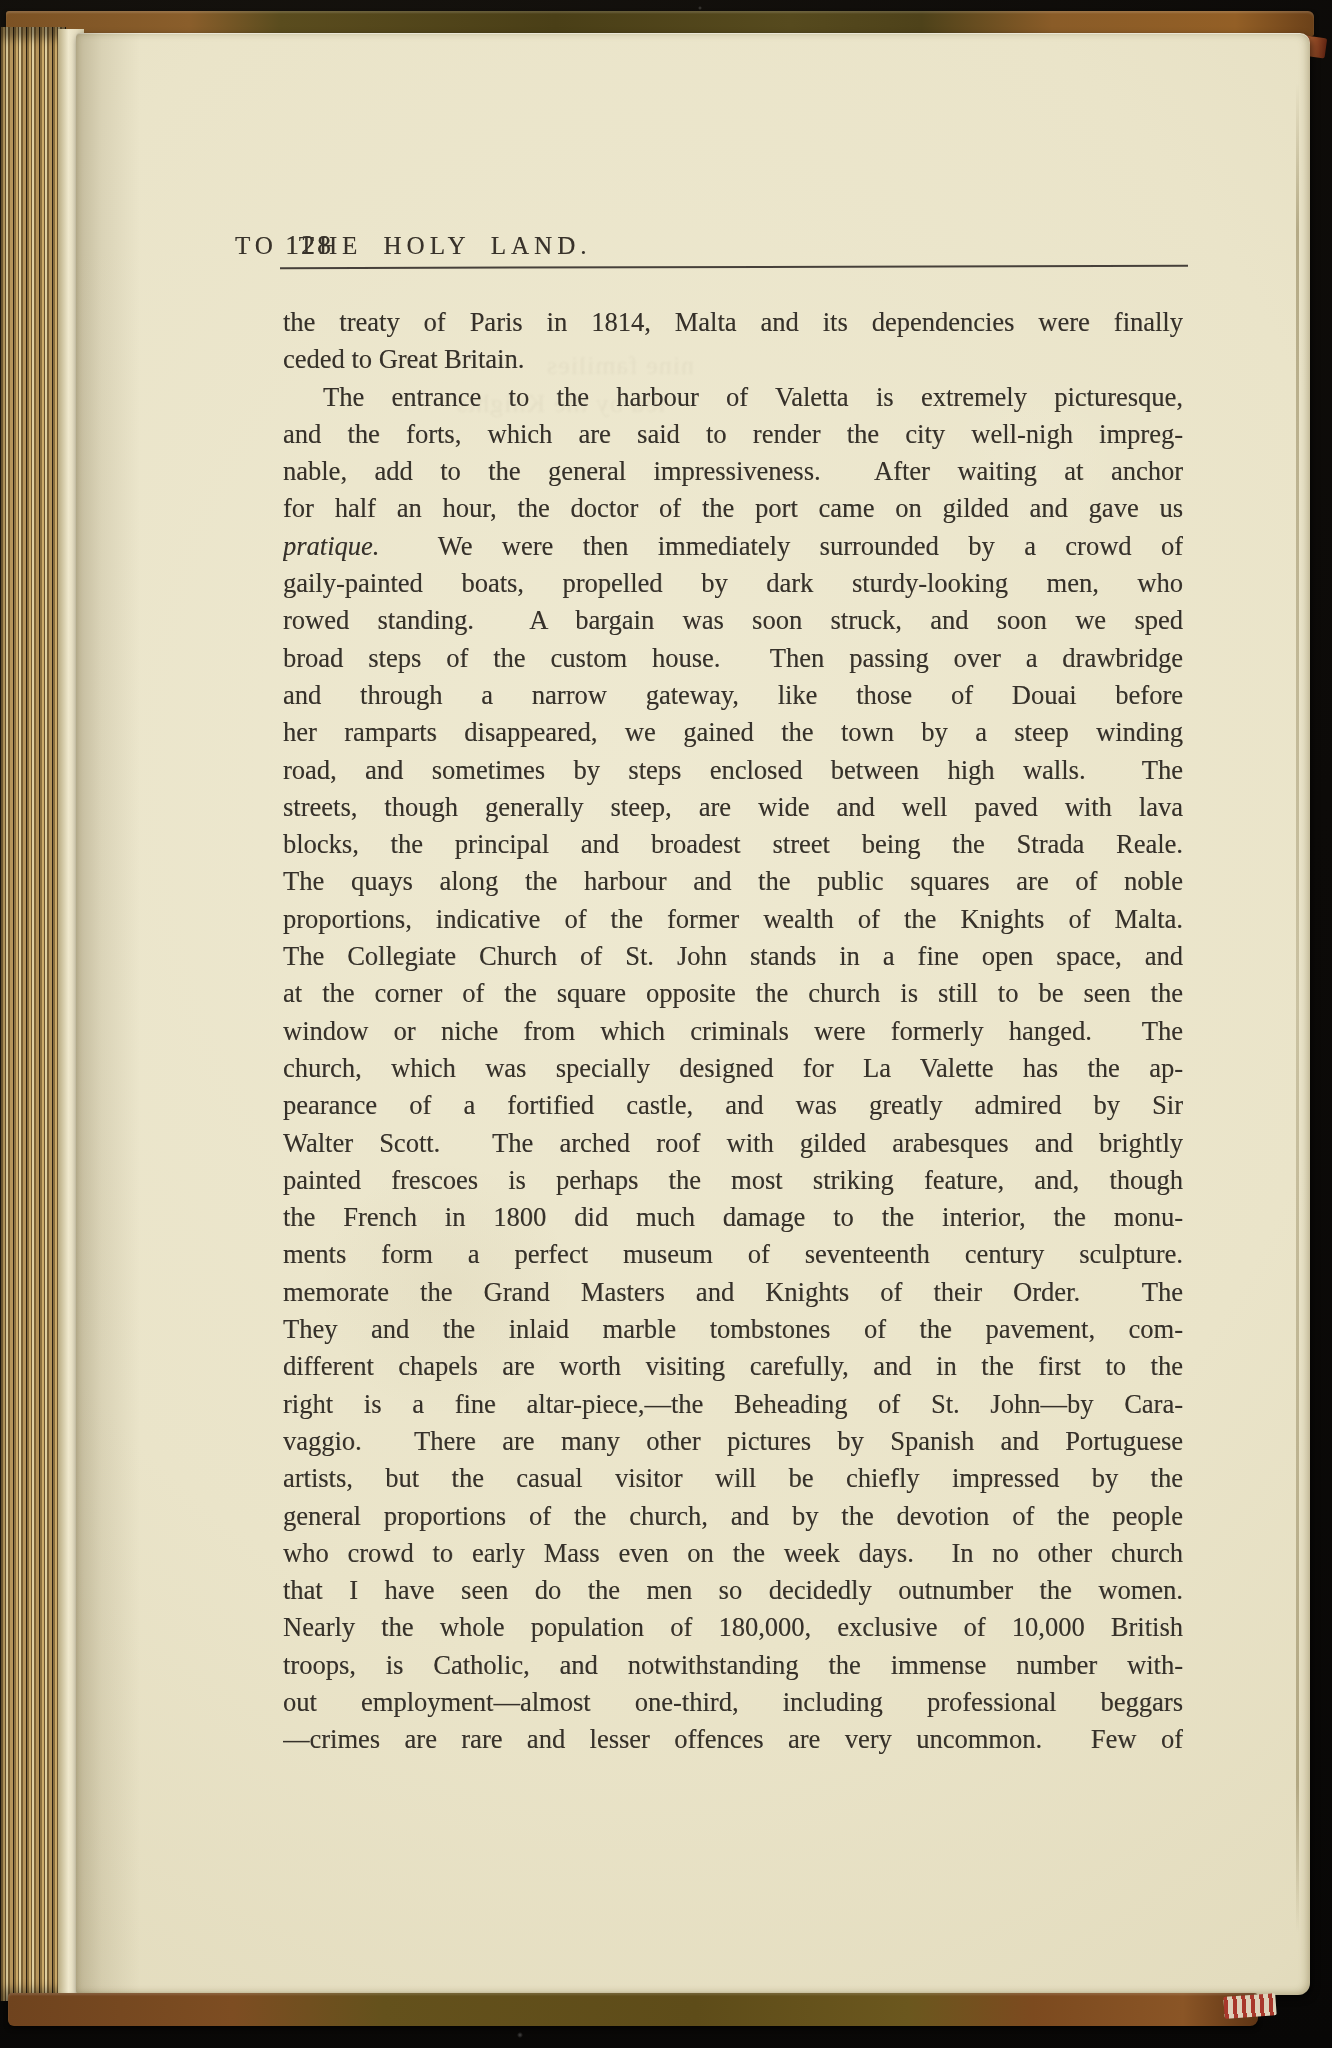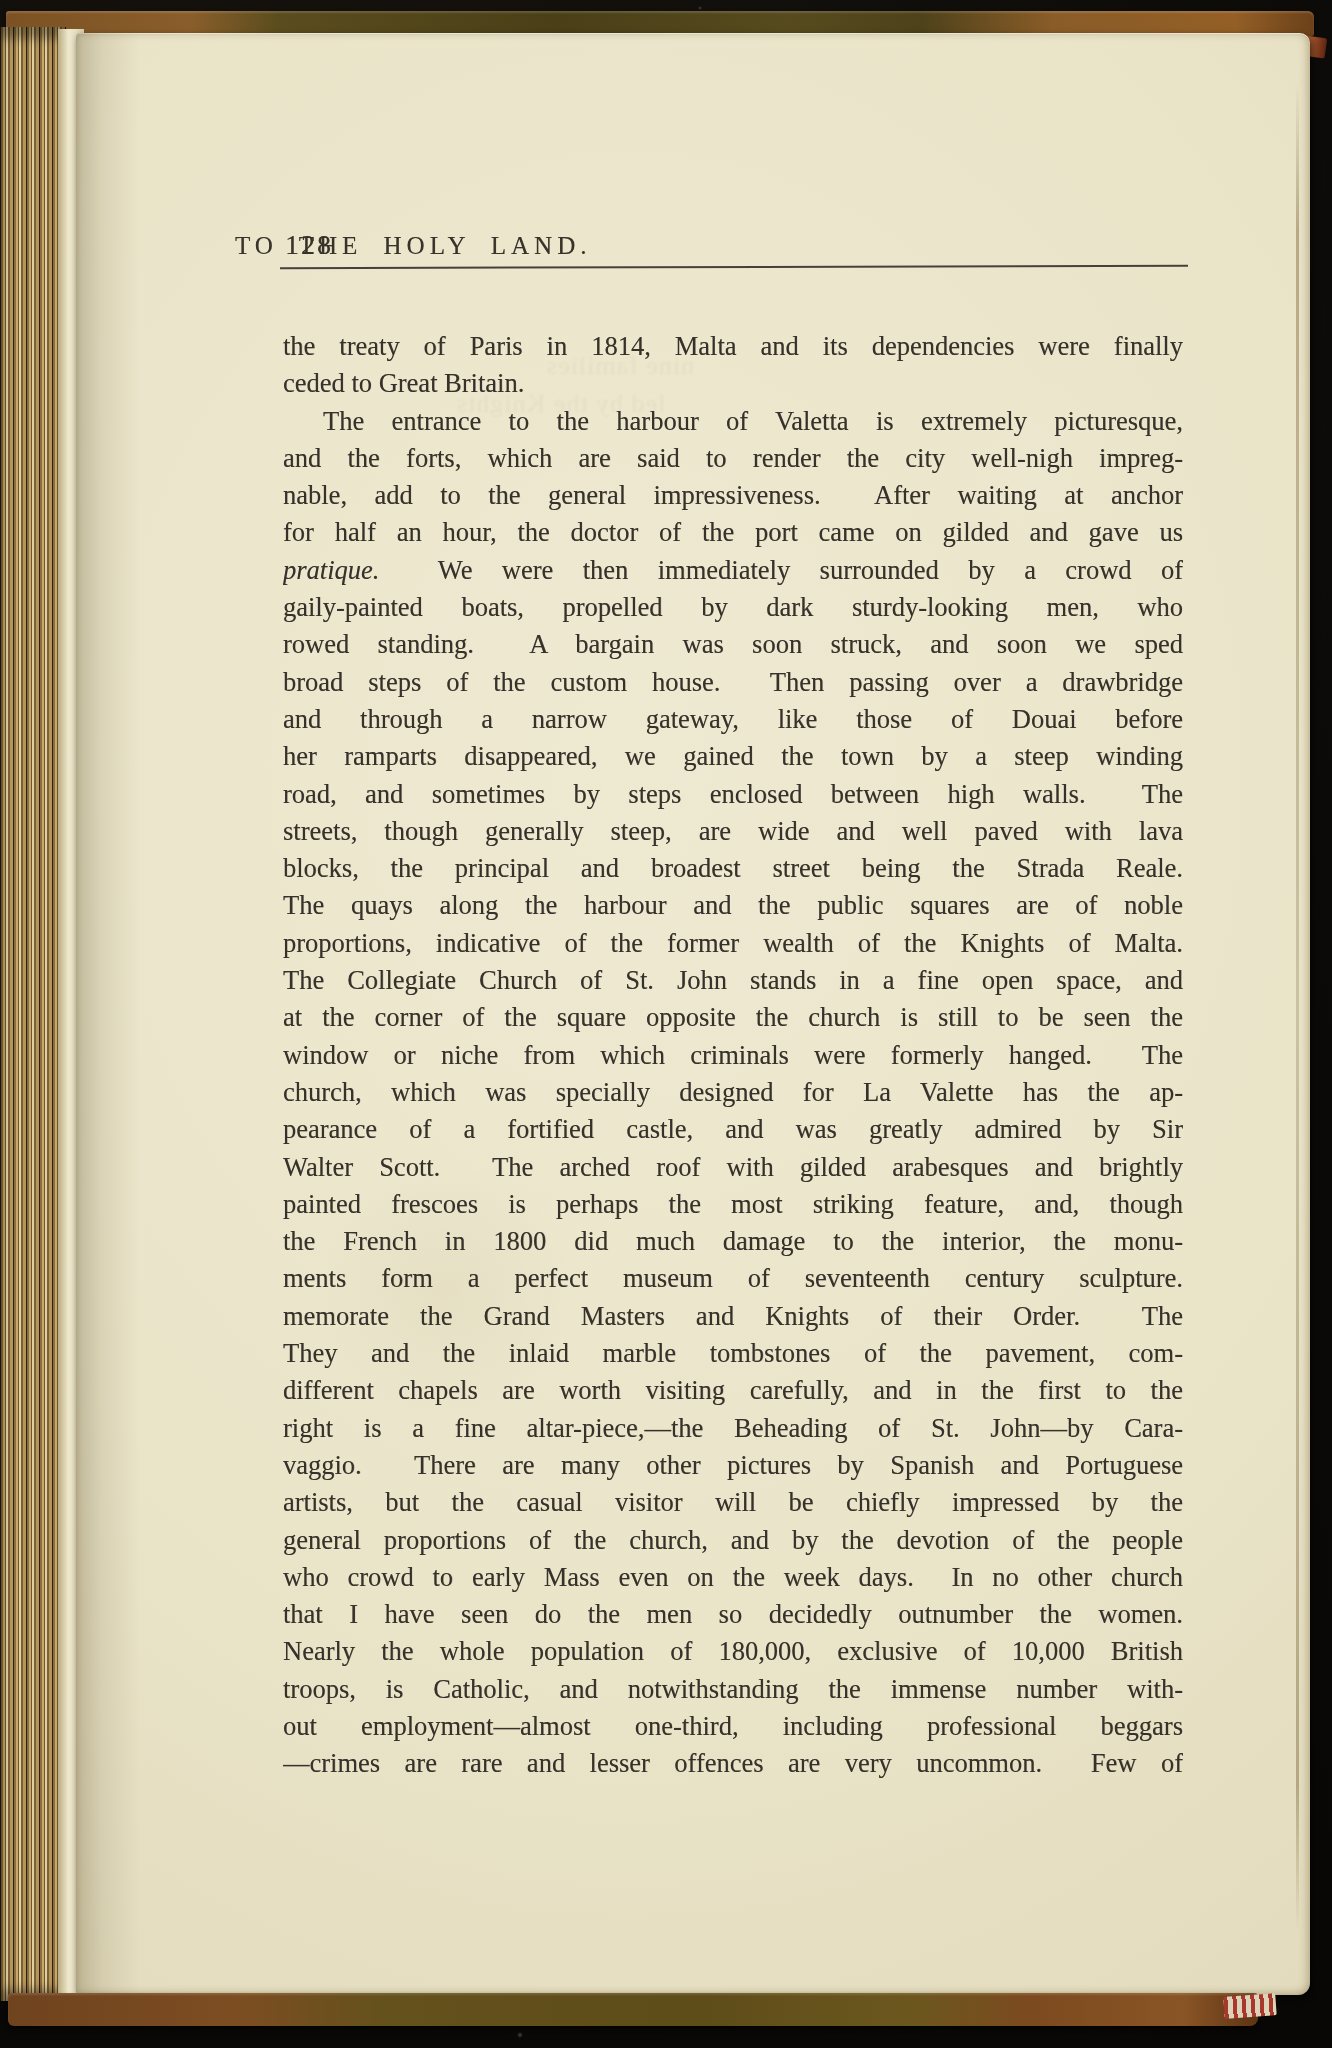--- a/index.html
+++ b/index.html
@@ -77,21 +77,21 @@
   .running-title{
     position:absolute;left:0;top:199px;width:100%;text-align:left;
     transform:translateX(-48px);
     font-size:25px;letter-spacing:5px;word-spacing:10px;
     text-shadow:.3px .3px .5px rgba(56,50,42,.45);
   }
   .rule{
     position:absolute;left:-3px;top:233px;width:908px;height:2px;
     background:#46403a;transform:rotate(-.15deg);
   }
-  .body-text{position:absolute;left:0;top:271px;width:900px;font-size:26.5px;color:#36312a;margin-top:24px;}
+  .body-text{position:absolute;left:0;top:271px;width:900px;font-size:26.5px;color:#36312a;}
   .line{
     height:37.3px;line-height:37.3px;overflow:hidden;
     text-align:justify;text-align-last:justify;white-space:pre-wrap;
     text-shadow:.3px .3px .5px rgba(54,49,42,.4);
   }
   .line.indent{text-indent:40px;}
   .line.para-end{text-align-last:left;}
   .line em{font-style:italic;}
   .ghost{
     position:absolute;transform:scaleX(-1);color:#6a604a;opacity:.06;

